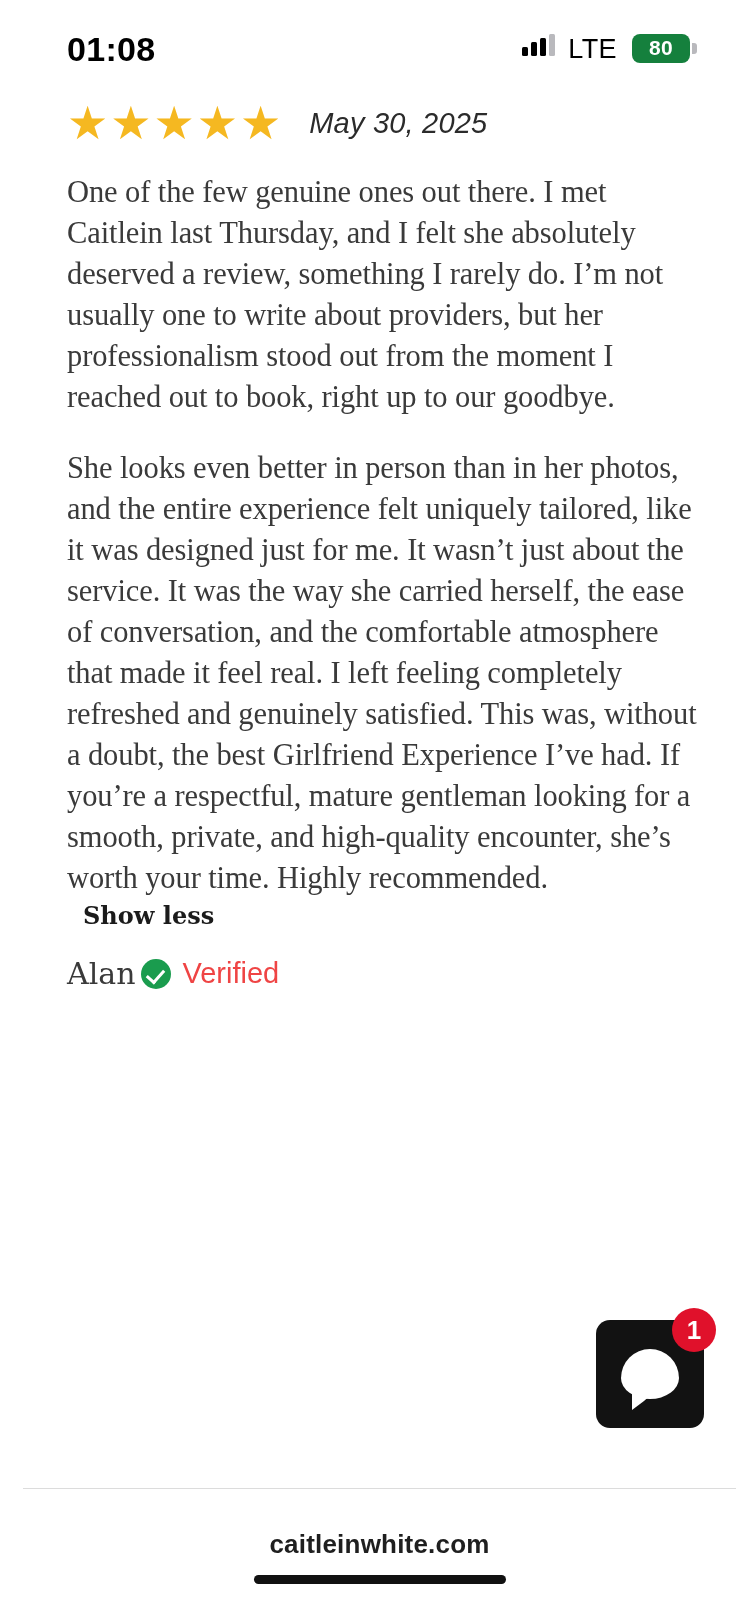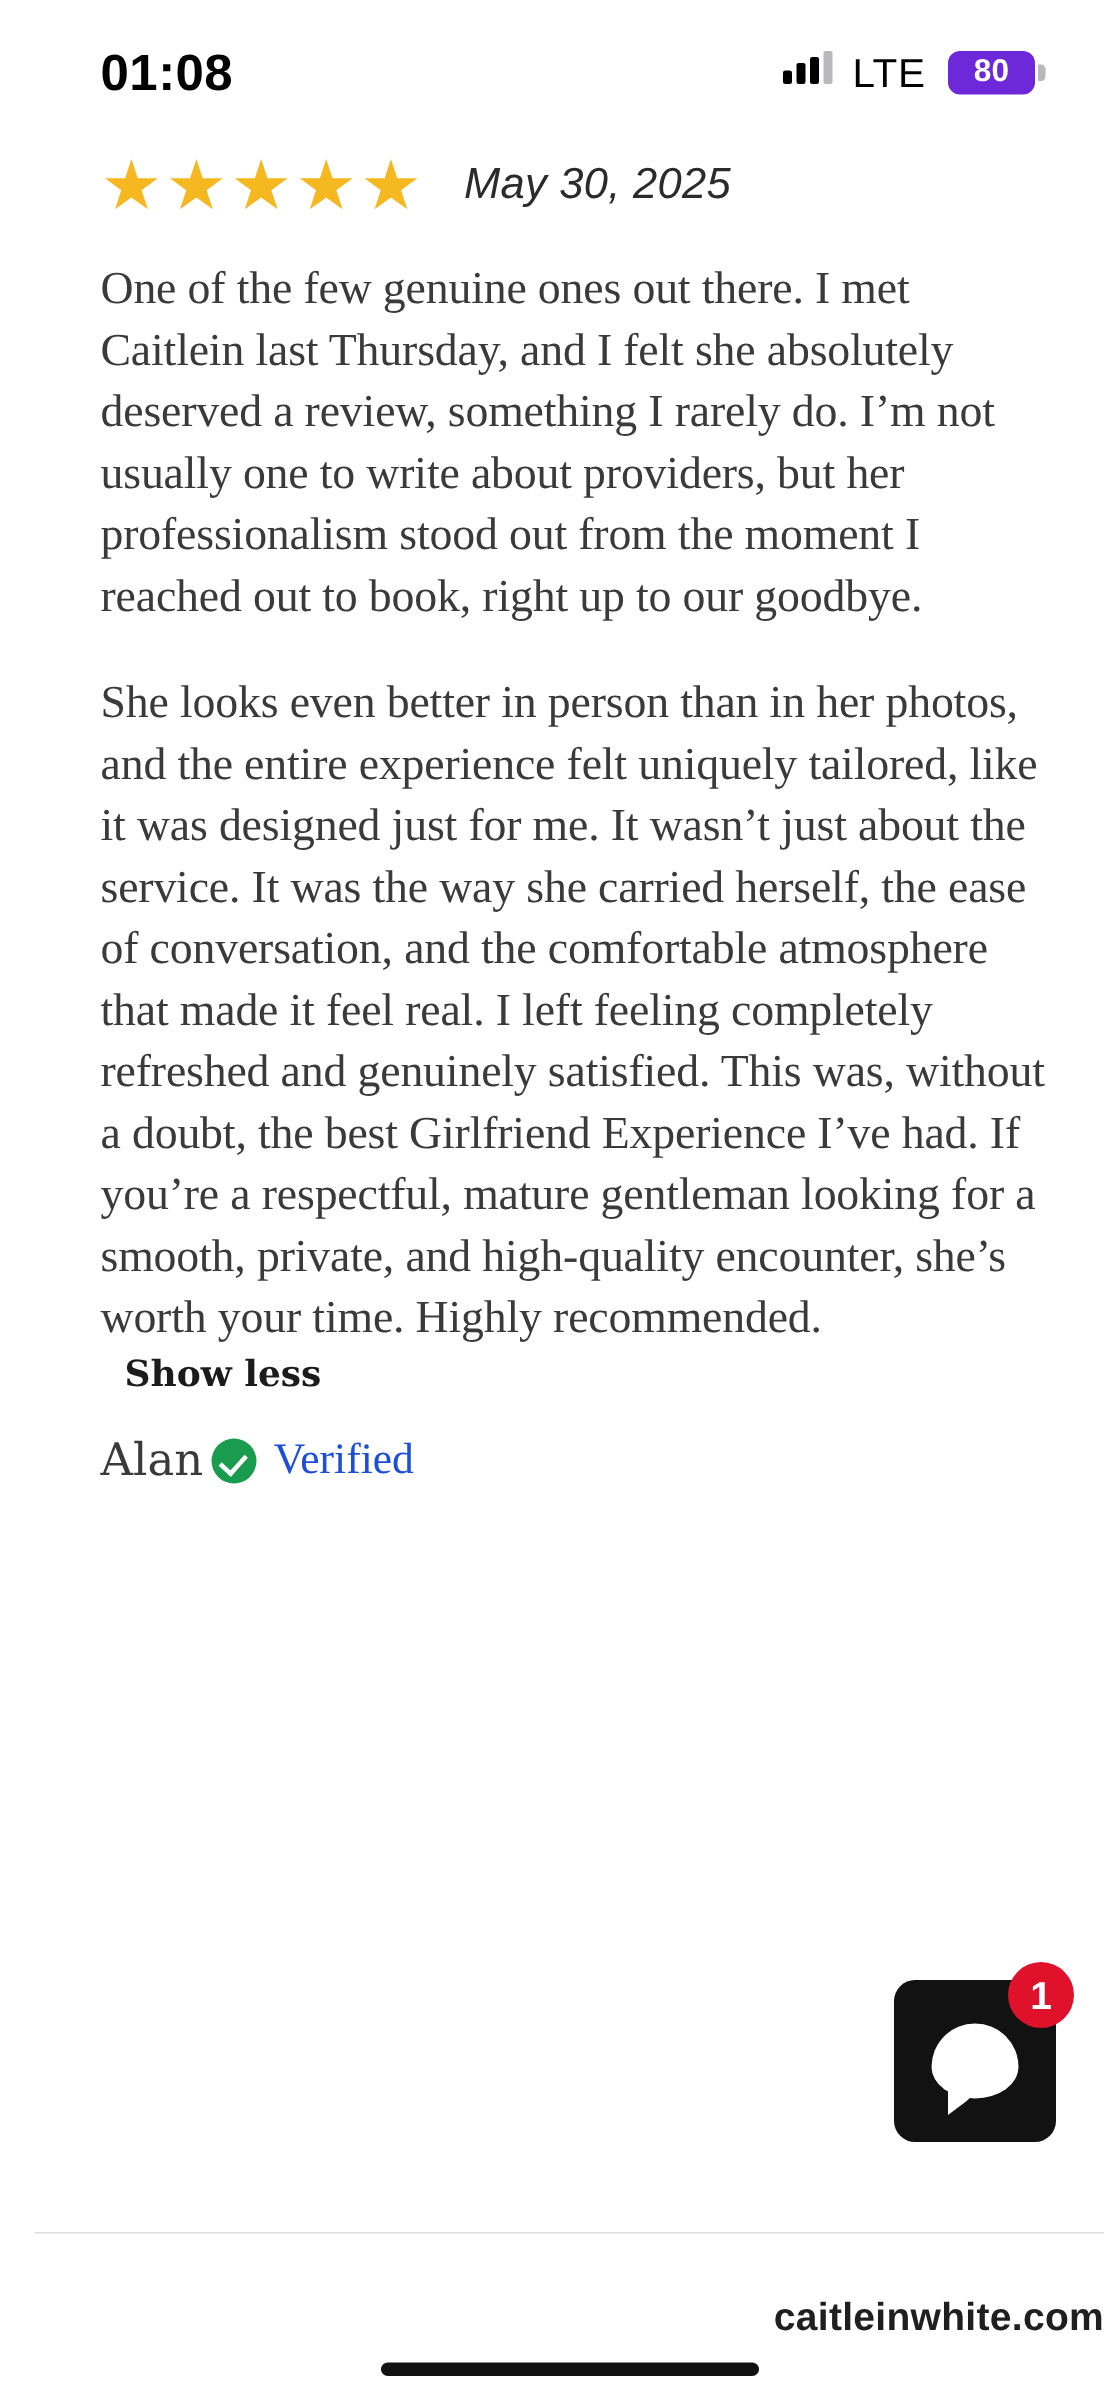--- a/index.html
+++ b/index.html
@@ -62,21 +62,21 @@
     font-size: 27px;
     font-weight: 500;
     color: #000;
     letter-spacing: 0.4px;
     margin-left: 2px;
   }
   .battery {
     position: relative;
     width: 58px;
     height: 29px;
-    background: #6d28d9;
+    background: #15803d;
     border-radius: 8px;
     display: flex;
     align-items: center;
     justify-content: center;
     margin-left: 4px;
   }
   .battery-level {
     color: #fff;
     font-size: 21px;
     font-weight: 600;
@@ -170,23 +170,23 @@
     position: absolute;
     left: 9px;
     top: 7px;
     width: 8px;
     height: 14px;
     border: solid #fff;
     border-width: 0 3px 3px 0;
     transform: rotate(42deg);
   }
   .verified-text {
-    font-family: Liberation Serif, serif;
+    font-family: Liberation Sans, sans-serif;
     font-size: 29px;
-    color: #1d4ed8;
+    color: #ef4444;
   }
 
   
   .chat-fab {
     position: absolute;
     right: 32px;
     bottom: 60px;
     width: 108px;
     height: 108px;
     background: #121212;
@@ -230,21 +230,21 @@
     align-items: center;
     justify-content: center;
   }
 
   
   .browser-bar {
     flex: 0 0 112px;
     border-top: 1px solid #dcdcdc;
     display: flex;
     align-items: center;
-    justify-content: flex-end;
+    justify-content: center;
     background: #fff;
     position: relative;
   }
   .site-url {
     font-size: 26px;
     font-weight: 600;
     color: #1f1f1f;
     letter-spacing: 0.2px;
   }
   .home-indicator {

